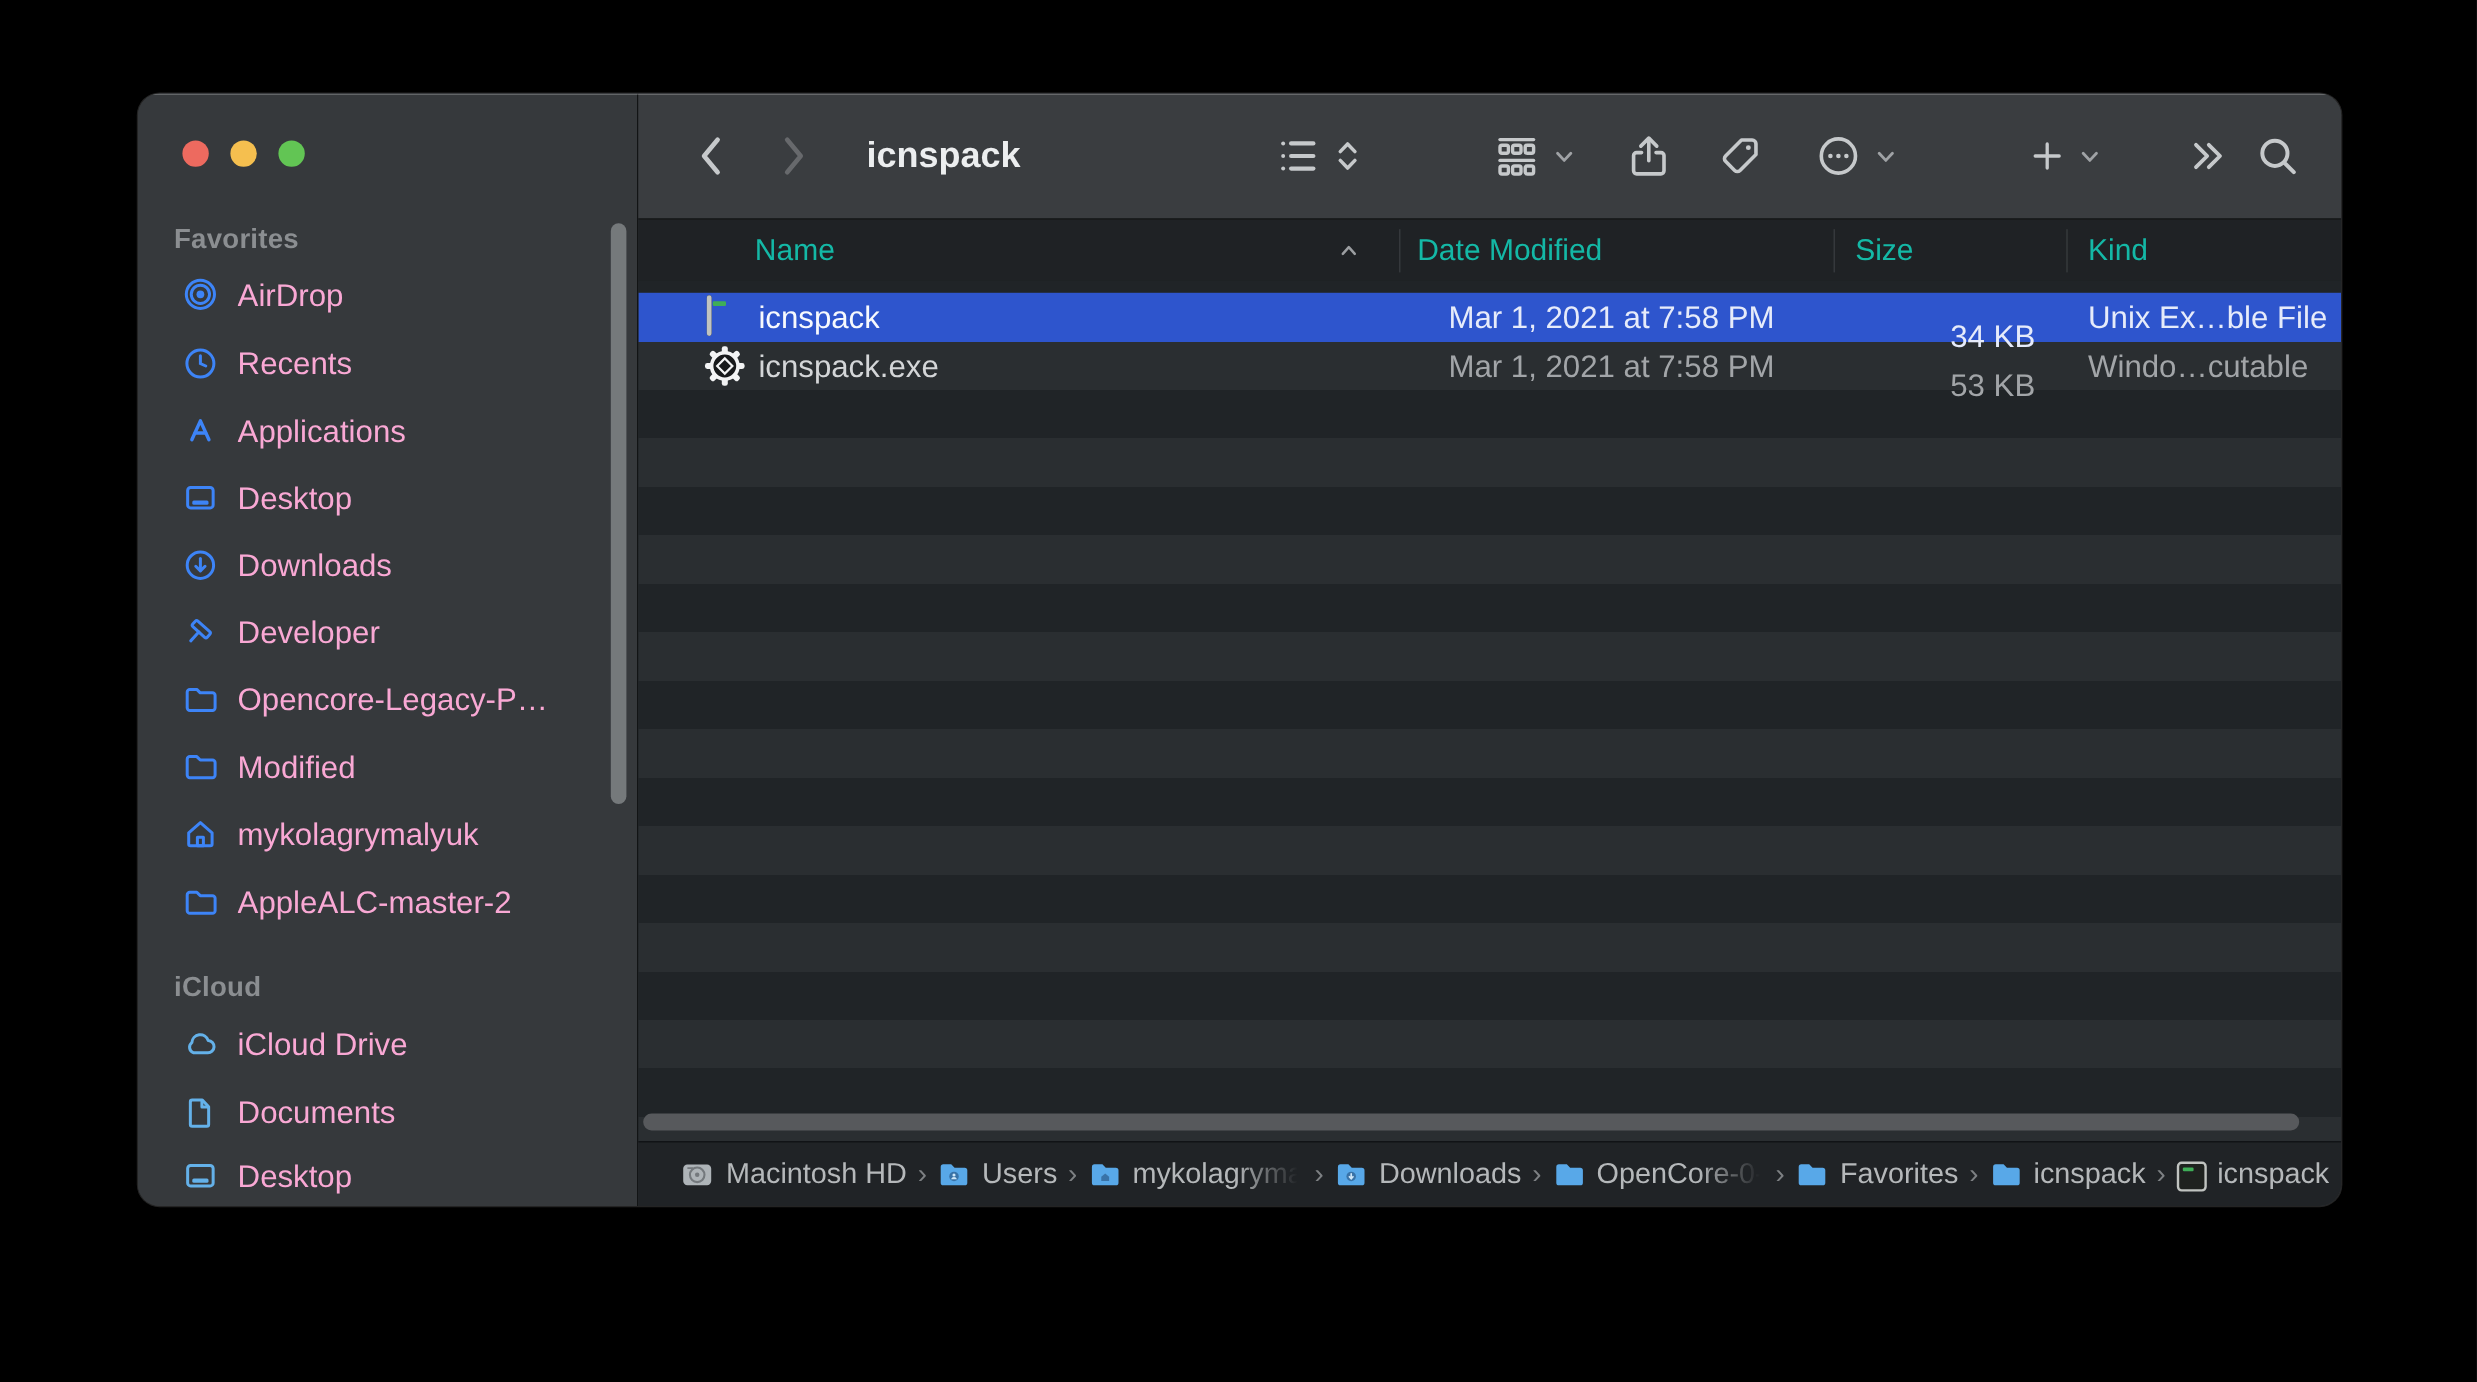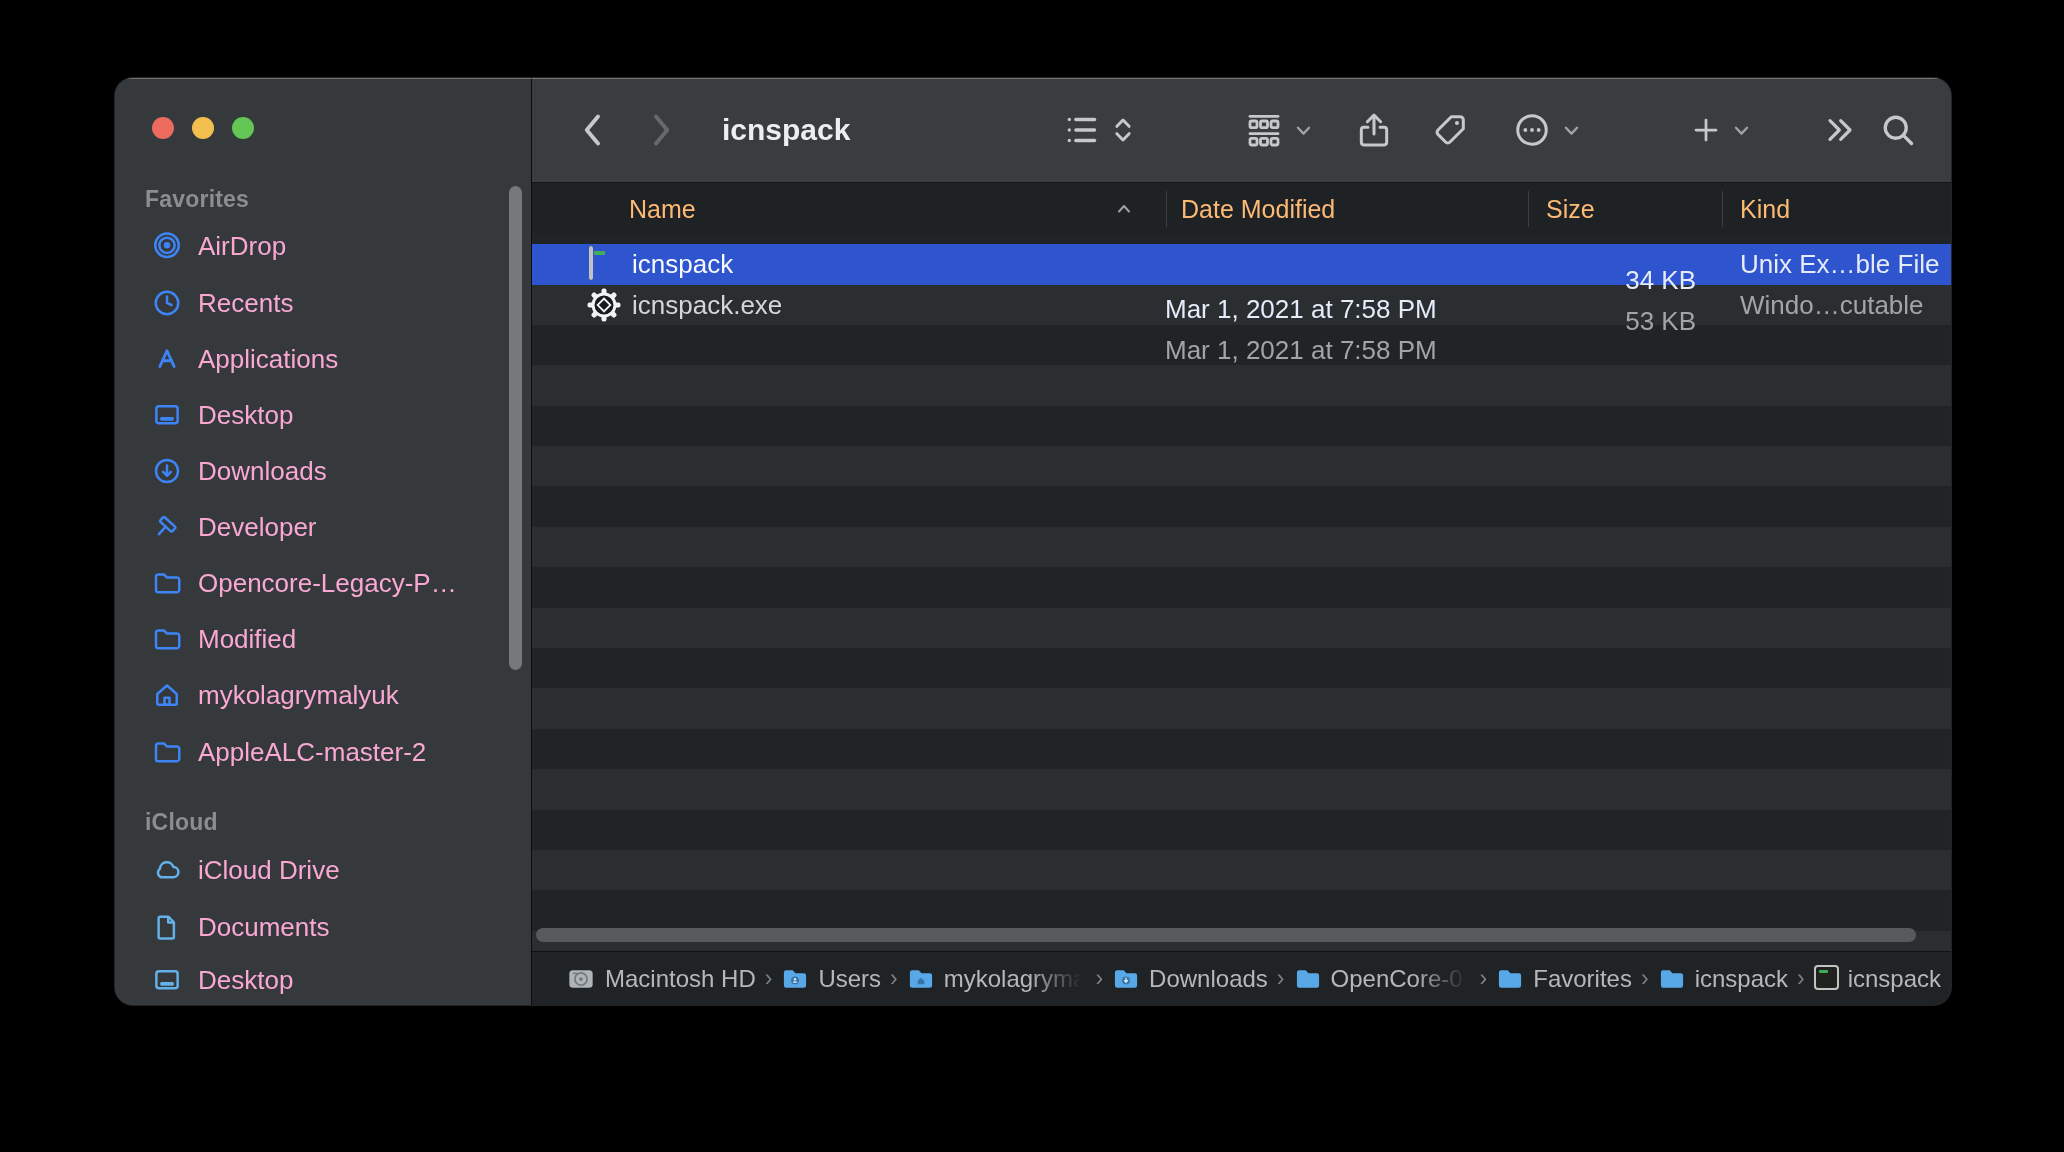--- a/index.html
+++ b/index.html
@@ -32,52 +32,52 @@
 
   
   .content{position:absolute;left:417px;top:0;right:0;bottom:0;}
 
   .toolbar{position:absolute;top:0;left:0;right:0;height:104px;background:#3a3d40;}
   .tbtn{position:absolute;top:0;height:104px;display:flex;align-items:center;justify-content:center;color:#c6c9cb;}
   .tbtn.dim{color:#67696c;}
   .tbtn.small{color:#9fa2a5;}
   .tb-title{position:absolute;left:190px;top:0;height:104px;display:flex;align-items:center;font-size:30px;font-weight:700;color:#eceeef;}
 
-  .list-header{position:absolute;top:104px;left:0;right:0;height:52px;background:#1f2225;border-top:1px solid #141617;font-size:25px;color:#fdba74;}
+  .list-header{position:absolute;top:104px;left:0;right:0;height:52px;background:#1f2225;border-top:1px solid #141617;font-size:25px;color:#14b8a6;}
   .hc{position:absolute;top:0;height:52px;display:flex;align-items:center;white-space:nowrap;}
   .hsep{position:absolute;top:8px;width:1px;height:36px;background:#3b3f42;}
   .sort-ind{position:absolute;left:584px;top:18px;color:#9b9ea1;}
 
   .rows{position:absolute;top:156px;left:0;right:0;bottom:54px;background:#202427;overflow:hidden;}
   .stripes{position:absolute;top:10px;left:0;right:0;bottom:0;
     background:repeating-linear-gradient(180deg,#202427 0 40.4px,#2a2e31 40.4px 80.8px);}
   .row{position:absolute;left:0;right:0;height:41px;font-size:26px;}
   .row .cell{position:absolute;top:0;height:41px;display:flex;align-items:center;white-space:nowrap;overflow:hidden;}
   .row.sel{top:10px;background:#2e55cd;}
   .row.sel .nm{color:#f7f9fd;font-weight:400;}
   .row.sel .sec{color:#e6ebfa;}
   .row.plain{top:51px;}
   .row.plain .nm{color:#d4d6d8;}
   .row.plain .sec{color:#a2a5a8;}
   .c-name{left:100px;}
   .c-icon{position:absolute;left:57px;top:4px;}
-  .c-date{left:633px;margin-top:45px;}
+  .c-date{left:675px;}
   .c-size{left:996px;width:168px;justify-content:flex-end;margin-top:16px;}
   .c-kind{left:1208px;right:4px;}
 
   .term-icon{width:30px;height:30px;background:#1f221f;border:2px solid #c0c3c0;border-radius:5px;position:relative;box-sizing:border-box;}
   .term-icon::after{content:"";position:absolute;left:3px;top:3px;width:11px;height:4px;background:#3fae57;border-radius:1px;}
   .term-icon.mini{width:25px;height:25px;border-width:2px;border-radius:4px;}
   .term-icon.mini::after{width:9px;height:3px;}
 
   .h-scroll{position:absolute;left:4px;top:694px;width:1380px;height:14px;border-radius:7px;background:#57595c;}
 
   .path-bar{position:absolute;left:0;right:0;bottom:0;height:54px;background:#202326;border-top:1px solid #0e1012;
     display:flex;align-items:center;padding-left:34px;font-size:24px;color:#b5b8ba;box-sizing:border-box;white-space:nowrap;}
-  .crumb{display:flex;align-items:flex-start;gap:9px;}
+  .crumb{display:flex;align-items:flex-end;gap:9px;}
   .crumb-sep{color:#7d8083;margin:0 9px;font-size:23px;}
   .fade{-webkit-mask-image:linear-gradient(90deg,#000 60%,transparent 97%);
         mask-image:linear-gradient(90deg,#000 60%,transparent 97%);}
 
   svg{display:block;}
 </style>
 </head>
 <body>
 
 <div class="window">

